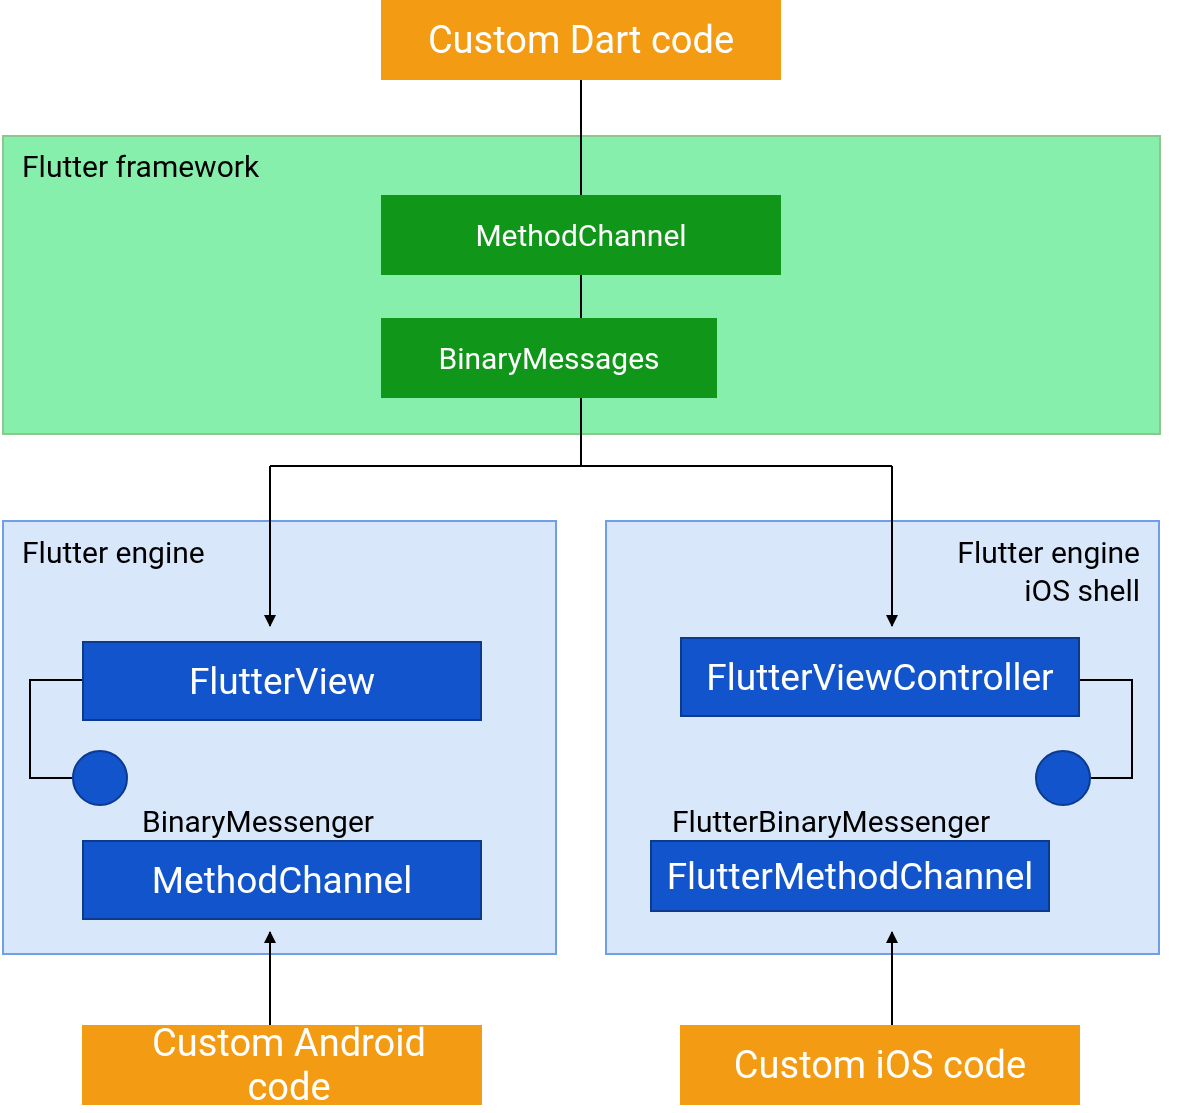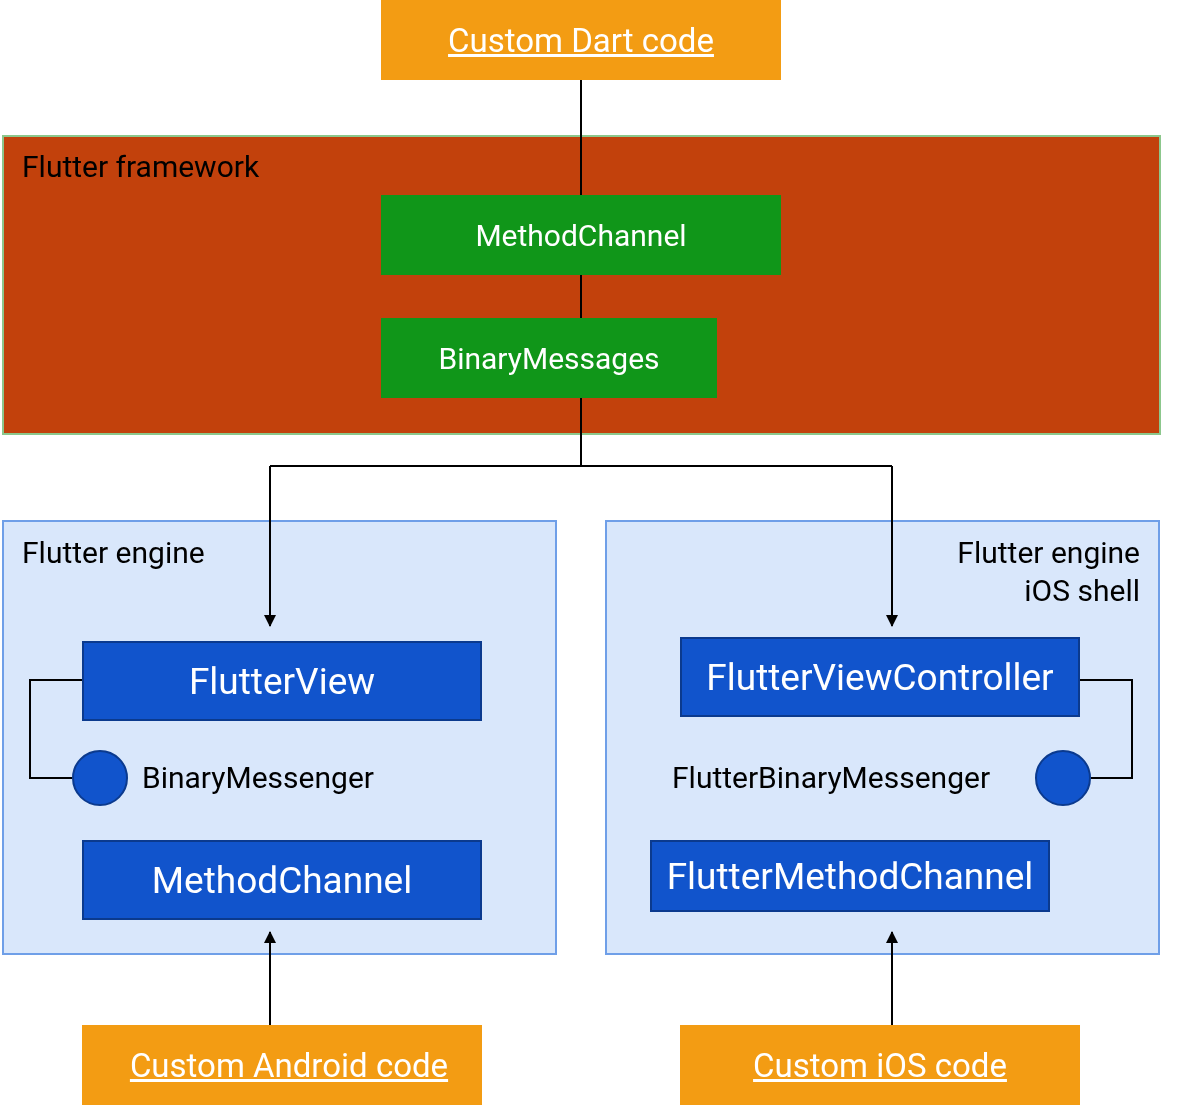--- a/index.html
+++ b/index.html
@@ -20,23 +20,23 @@
     pointer-events: none;
   }
   .box {
     position: absolute;
     display: flex;
     align-items: center;
     justify-content: center;
     text-align: center;
     padding: 0 18px;
   }
-  .orange { background: #f39c13; color: #fff; font-size: 33px; text-decoration: underline; }
+  .orange { background: #f39c13; color: #fff; font-size: 38px; }
   .green-container {
-    background: #c2410c;
+    background: #86efac;
     border: 2px solid #8cc78c;
     position: absolute;
   }
   .green-container .title {
     position: absolute;
     top: 12px; left: 18px;
     font-size: 30px; color: #000;
   }
   .green-box { background: #109619; color: #fff; font-size: 30px; }
   .blue-container {
@@ -61,20 +61,21 @@
     position: absolute;
     width: 56px; height: 56px;
     border-radius: 50%;
     background: #1154cc;
     border: 2px solid #0b3a8e;
   }
   .label {
     position: absolute;
     font-size: 30px; color: #000;
     white-space: nowrap;
+    margin-top: 44px;
   }
 </style>
 </head>
 <body>
 
 <div class="box orange" style="left:381px; top:0px; width:400px; height:80px;">Custom Dart code</div>
 
 <div class="green-container" style="left:2px; top:135px; width:1159px; height:300px;">
   <div class="title">Flutter framework</div>
 </div>

